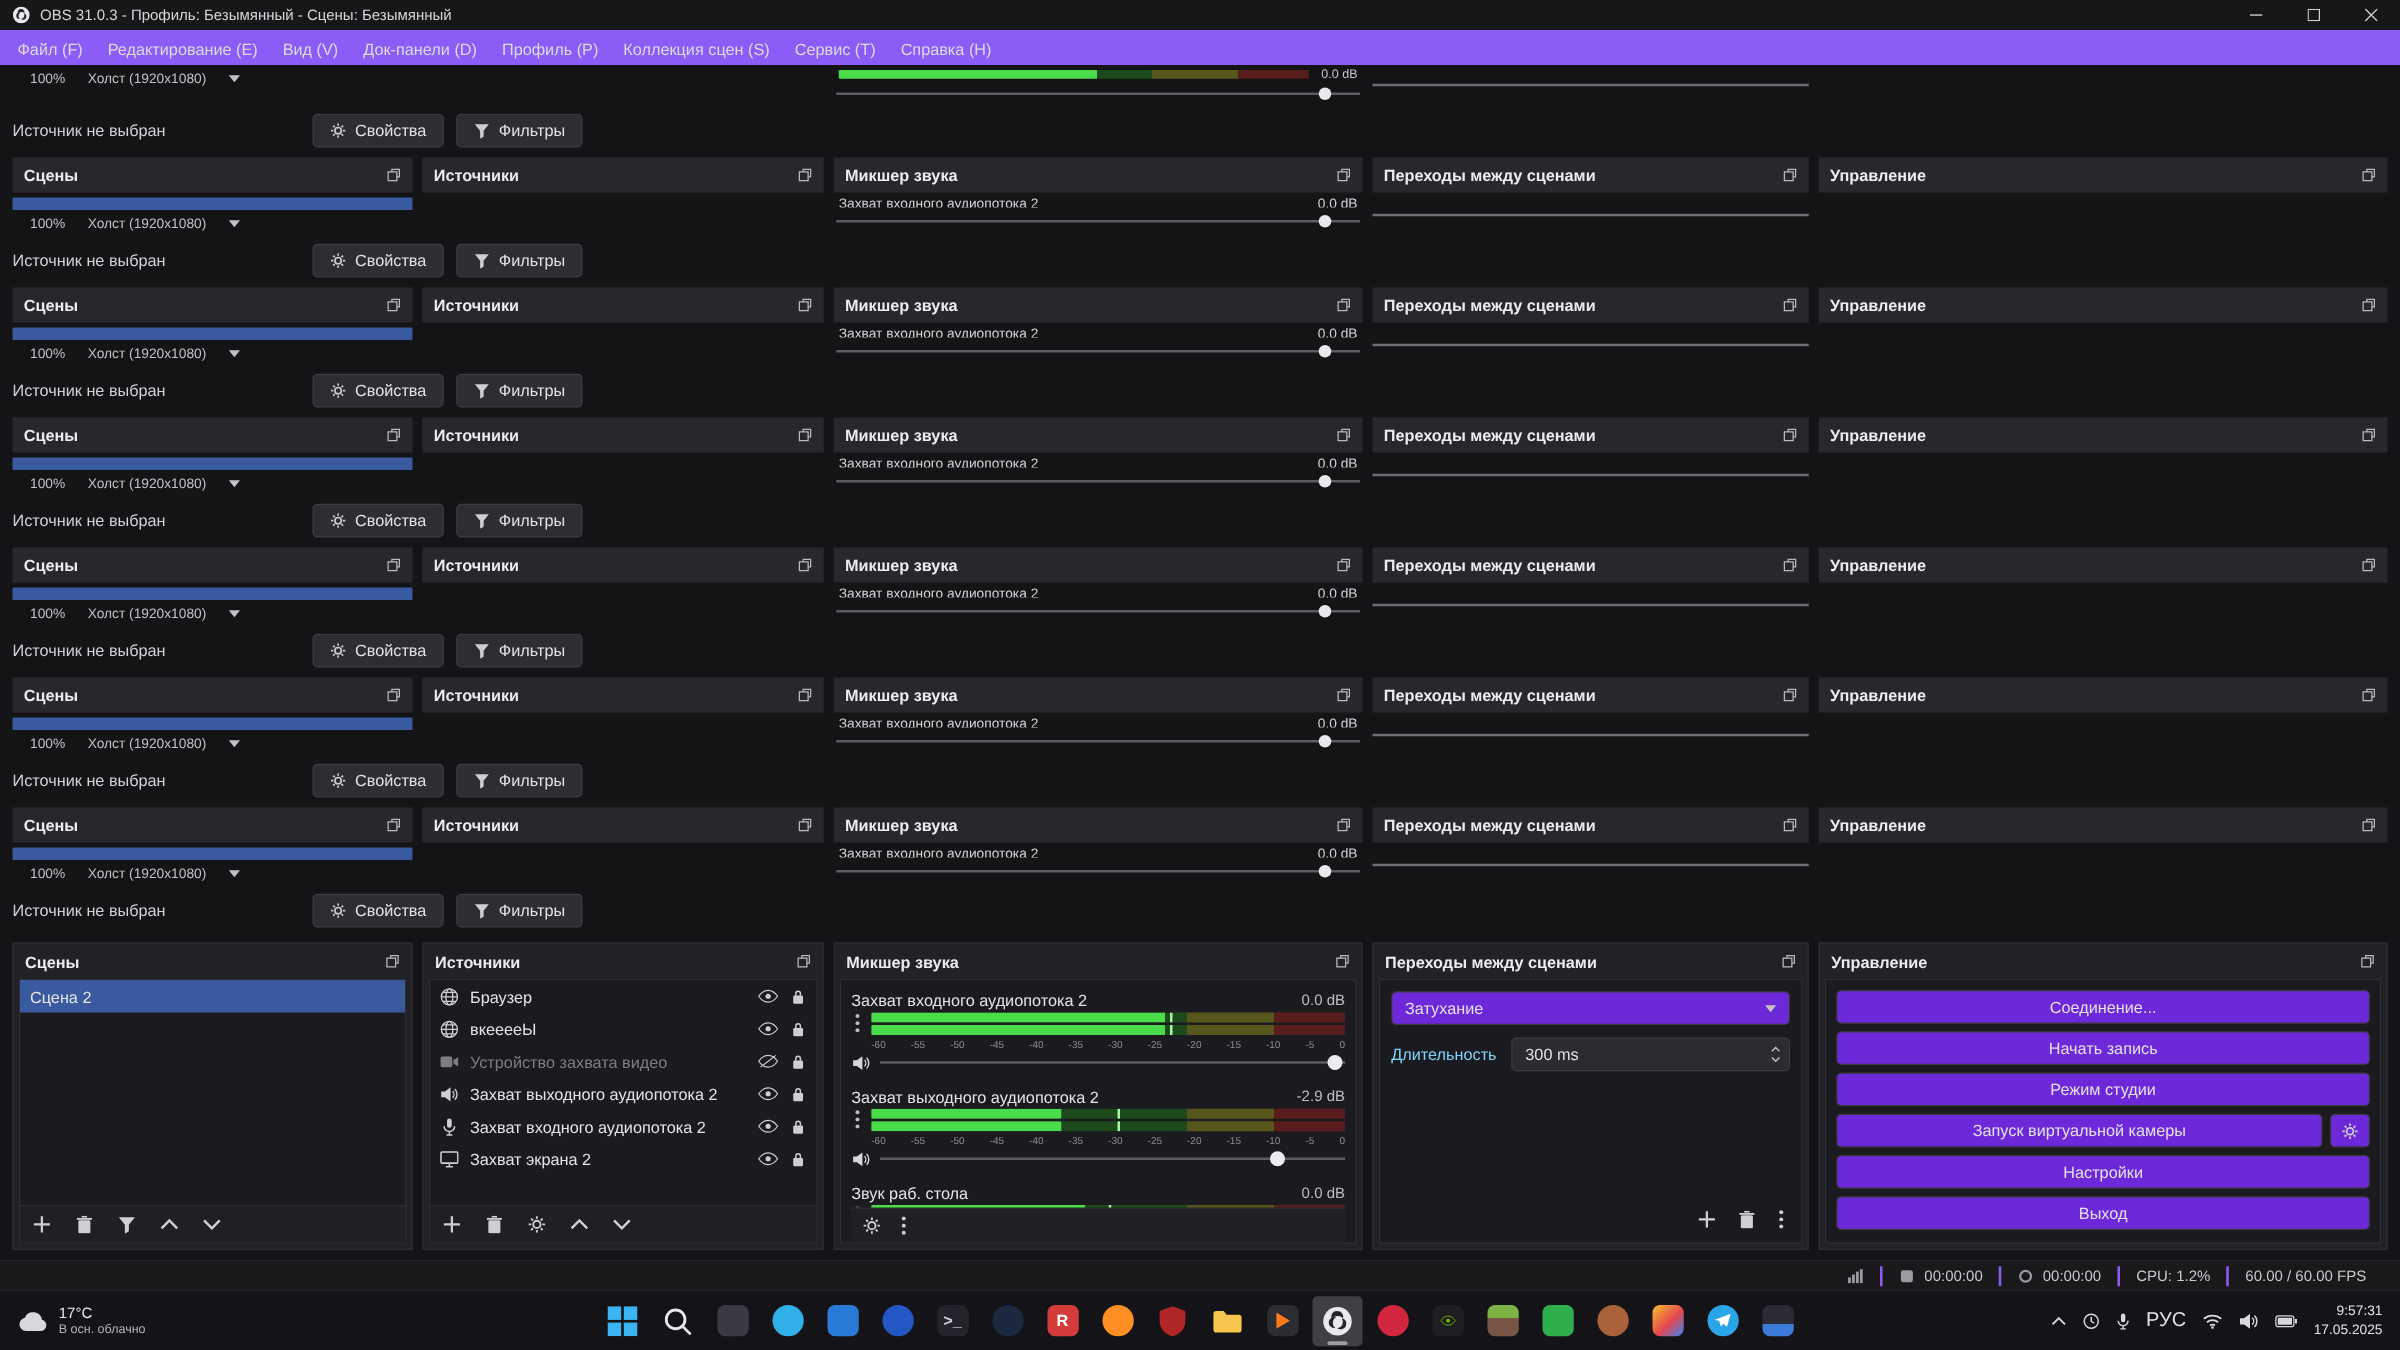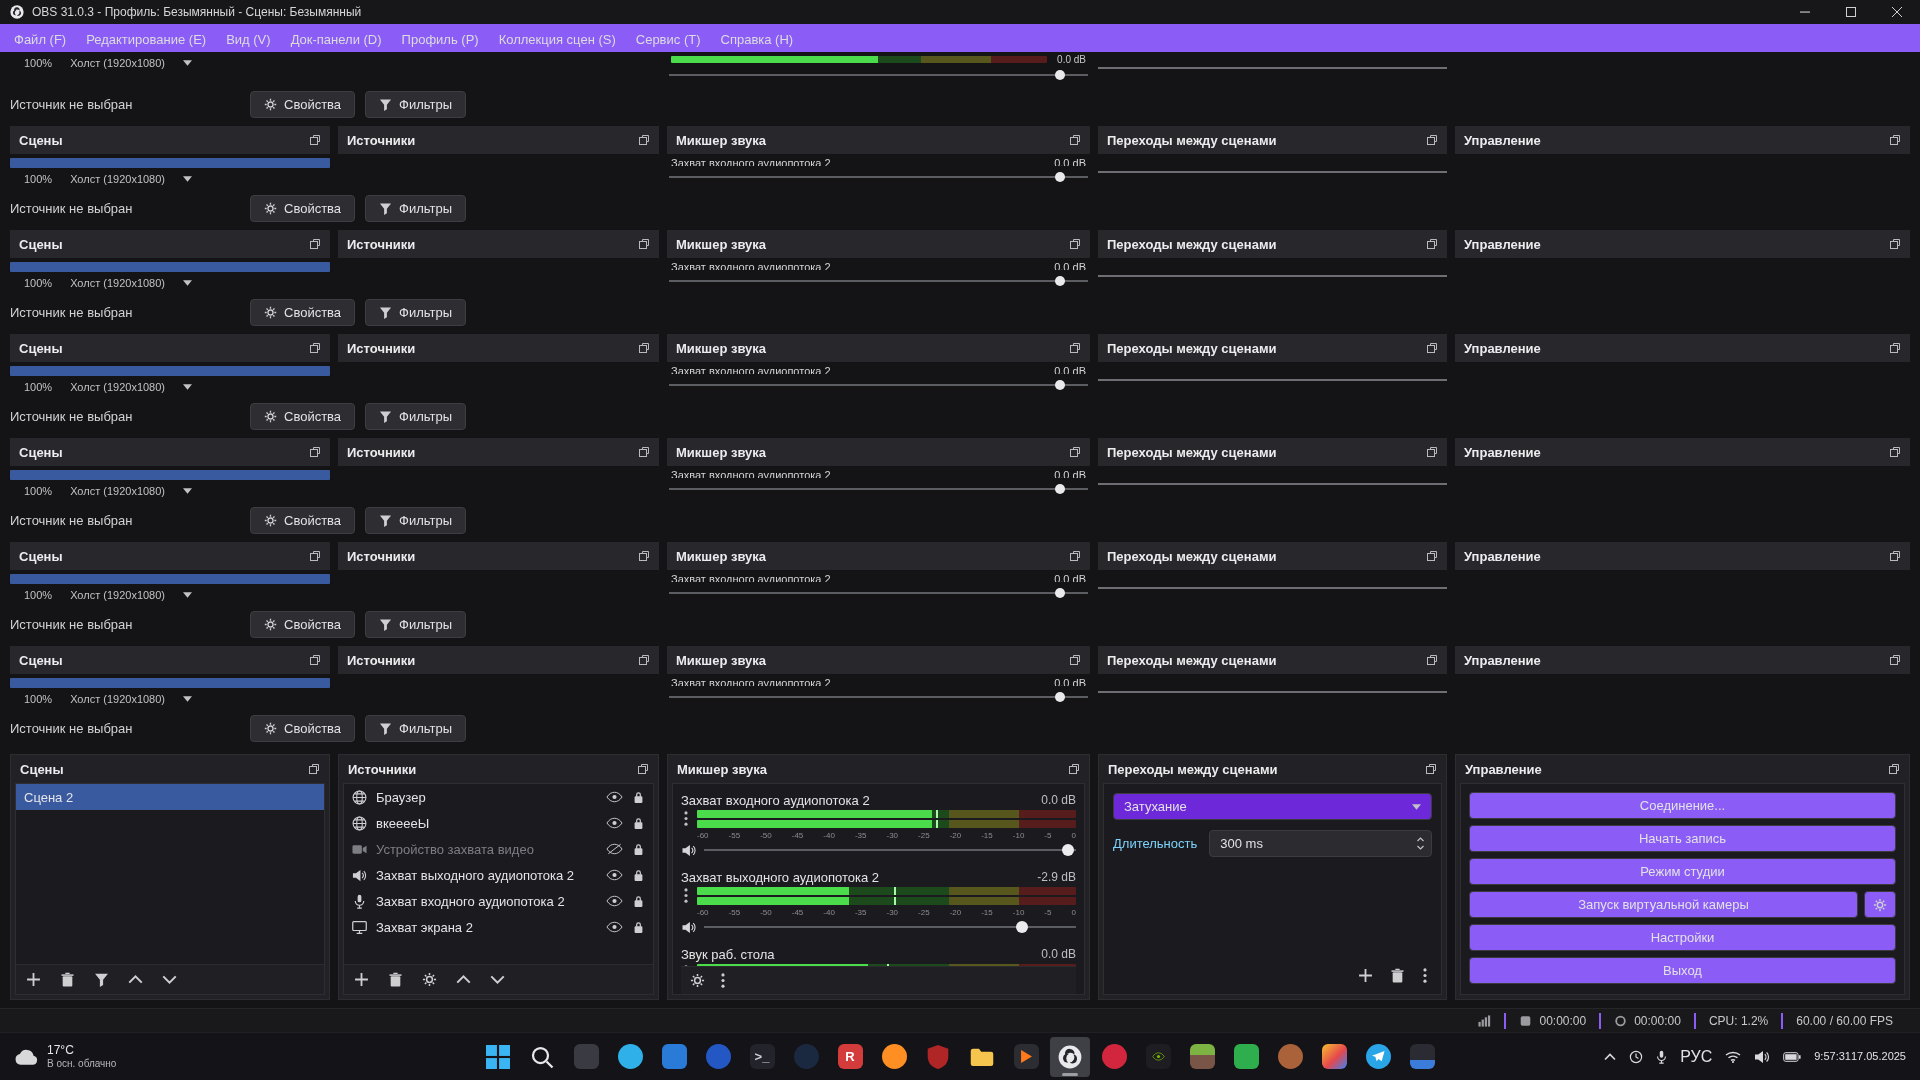--- a/index.html
+++ b/index.html
@@ -106,21 +106,21 @@
 .dur-label{color:#7dd3fc;}
 .dur-input{flex:1;height:27px;background:#2c2c30;border:1px solid #3b3b40;border-radius:4px;
   display:flex;align-items:center;padding:0 6px 0 10px;color:#e2e2e5;}
 .dur-value{flex:1;}
 .spinners{display:flex;flex-direction:column;gap:3px;color:#c2c2c6;}
 .spinners .ic8{width:9px;height:5px;}
 .trans-foot{margin-top:auto;display:flex;justify-content:flex-end;align-items:center;gap:17px;padding:4px 4px 2px;}
 
 .ctrl-body{padding:8px;gap:6px;}
 .ctrl-row{display:flex;gap:6px;flex:none;}
-.ctrl-btn{flex:1;height:27px;background:#8b5cf6;border:1px solid #3a3a3f;border-radius:4px;
+.ctrl-btn{flex:1;height:27px;background:#6d28d9;border:1px solid #3a3a3f;border-radius:4px;
   display:flex;align-items:center;justify-content:center;color:#e2e2e5;}
 .gear-btn{flex:none;width:32px;color:#cfcfd3;}
 
 
 .statusbar{height:24px;display:flex;align-items:center;justify-content:flex-end;gap:0;
   padding:0 14px;background:#19191c;border-top:1px solid #26262a;font-size:12px;color:#c9c9cc;}
 .sb-item{display:flex;align-items:center;gap:7px;padding:0 13px;border-left:2px solid #8b5cf6;height:16px;}
 .sb-item:first-child{border-left:none;}
 .sb-icon{width:13px;height:12px;color:#9a9a9f;}
 
@@ -136,21 +136,21 @@
 .tb-app.active{background:#3f3f46;}
 .tb-app.active::after{content:'';position:absolute;bottom:1px;left:12px;right:12px;height:3px;border-radius:2px;background:#9d9da3;}
 .app-icon{width:25px;height:25px;border-radius:6px;display:flex;align-items:center;justify-content:center;
   font-size:13px;font-weight:bold;color:#fff;overflow:hidden;}
 .app-icon.circle{border-radius:50%;}
 .app-icon .inner{width:13px;height:13px;}
 .tb-glyph{width:24px;height:24px;color:#e8e8ea;}
 .tb-tray{margin-left:auto;display:flex;align-items:center;gap:13px;padding:0 14px;height:100%;}
 .tray-icon{width:16px;height:14px;color:#d9d9dc;}
 .tray-lang{font-size:16px;color:#e2e2e5;}
-.tray-clockblock{display:flex;align-items:flex-end;font-size:11px;color:#e2e2e5;line-height:1.35;}
+.tray-clockblock{display:flex;flex-direction:column;align-items:flex-end;font-size:11px;color:#e2e2e5;line-height:1.35;}
 </style>
 </head>
 <body>
 
 <div class="app">
 
   <div class="titlebar">
     <span class="obs-logo" data-icon="obslogo">
         <svg viewBox="0 0 16 16">
           <circle cx="8" cy="8" r="7.6" fill="#e9e9ec"></circle>

